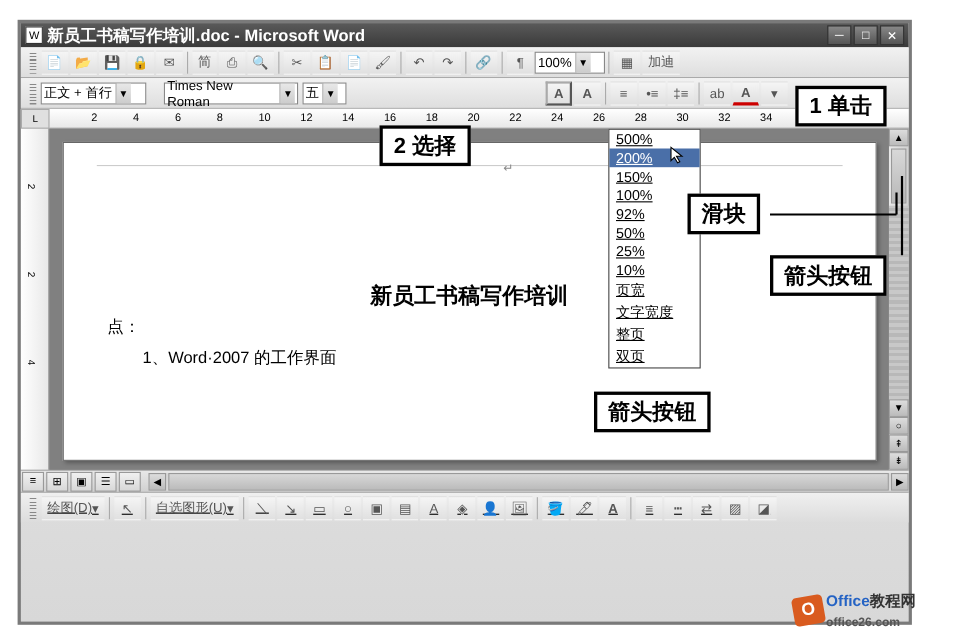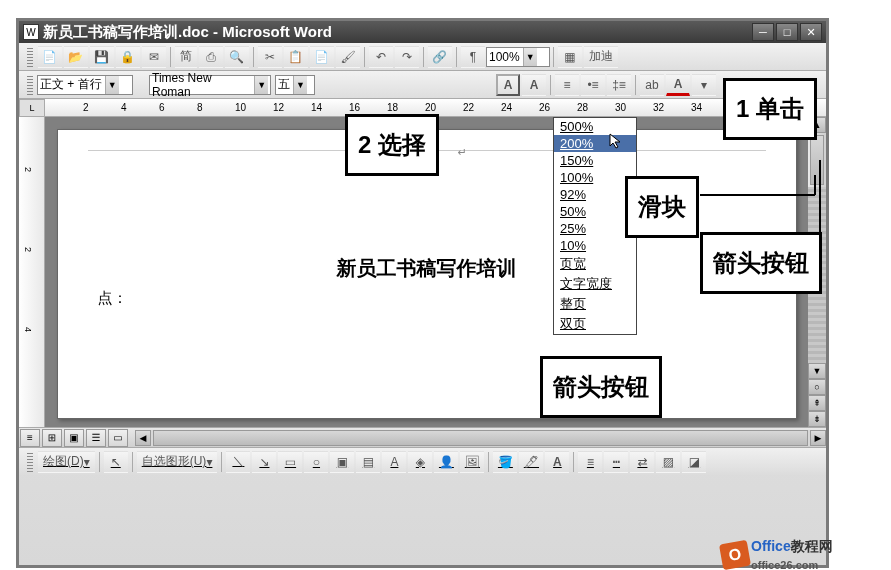--- a/index.html
+++ b/index.html
@@ -53,21 +53,21 @@
     .drawtoolbar { height: 28px; background: linear-gradient(#f0f0f0,#dcdcdc); border-top: 1px solid #aaa; display: flex; align-items: center; padding: 0 4px; font-size: 12px; text-decoration: underline; }
     
     .statusbar { height: 24px; background: linear-gradient(#e8e8e8,#d0d0d0); border-top: 1px solid #aaa; display: flex; align-items: center; font-size: 13px; padding: 0 8px; }
     .status-item { padding: 0 16px; }
     .status-item.dim { color: #999; }
     
     .zoom-dropdown { position: absolute; top: 117px; left: 553px; width: 84px; background: #fff; border: 1px solid #444; font-size: 13px; z-index: 10; }
     .zoom-dropdown .opt { padding: 1px 6px; text-decoration: underline; }
     .zoom-dropdown .opt.sel { background: #4a6fa8; color: #fff; }
     
-    .annot { position: absolute; background: #fff; border: 3px solid #000; font-size: 24px; font-weight: bold; padding: 12px 10px; display: flex; align-items: center; z-index: 20; white-space: nowrap; }
+    .annot { position: absolute; background: #fff; border: 3px solid #000; font-size: 20px; font-weight: bold; padding: 2px 10px; display: flex; align-items: center; z-index: 20; white-space: nowrap; }
     
     .cursor { position: absolute; font-size: 18px; z-index: 15; }
     
     .corner-logo { position: absolute; right: 0; bottom: 0; width: 170px; height: 30px; display: flex; align-items: center; font-size: 14px; z-index: 30; }
     .logo-box { width: 28px; height: 26px; background: #d95b1f; color: #fff; border-radius: 4px; display: flex; align-items: center; justify-content: center; font-weight: bold; font-size: 16px; transform: rotate(-10deg); margin-right: 2px; }
     .logo-text1 { color: #2563c4; font-weight: bold; }
     .logo-text2 { color: #555; font-weight: bold; font-size: 11px; }
   </style>
 </head>
 <body>
@@ -184,20 +184,21 @@
       <span class="vt" style="top:50px">2</span>
       <span class="vt" style="top:130px">2</span>
       <span class="vt" style="top:210px">4</span>
     </div>
     <div class="page-wrap">
       <div class="page">
         <div class="page-margin-line"></div>
         <div style="position:absolute;top:16px;left:400px;font-size:11px;color:#888">↵</div>
         <div class="doc-title">新员工书稿写作培训</div>
         <div class="doc-para indent">点：</div>
+        <div class="doc-para" style="margin-left:72px;margin-top:4px">1、Word·2007 的工作界面</div>
       </div>
     </div>
     <div class="scroll-v">
       <div class="scroll-btn">▲</div>
       <div class="bigthumb"></div>
       <div class="scroll-thumb-v"></div>
       <div class="scroll-btn">▼</div>
       <div class="scroll-btn">○</div>
       <div class="scroll-btn">⇞</div>
       <div class="scroll-btn">⇟</div>

